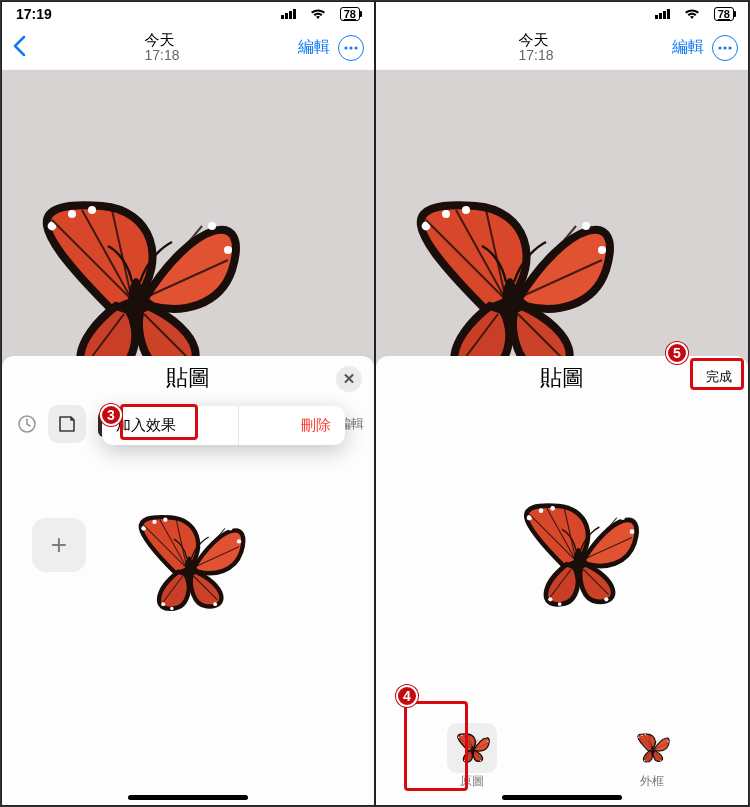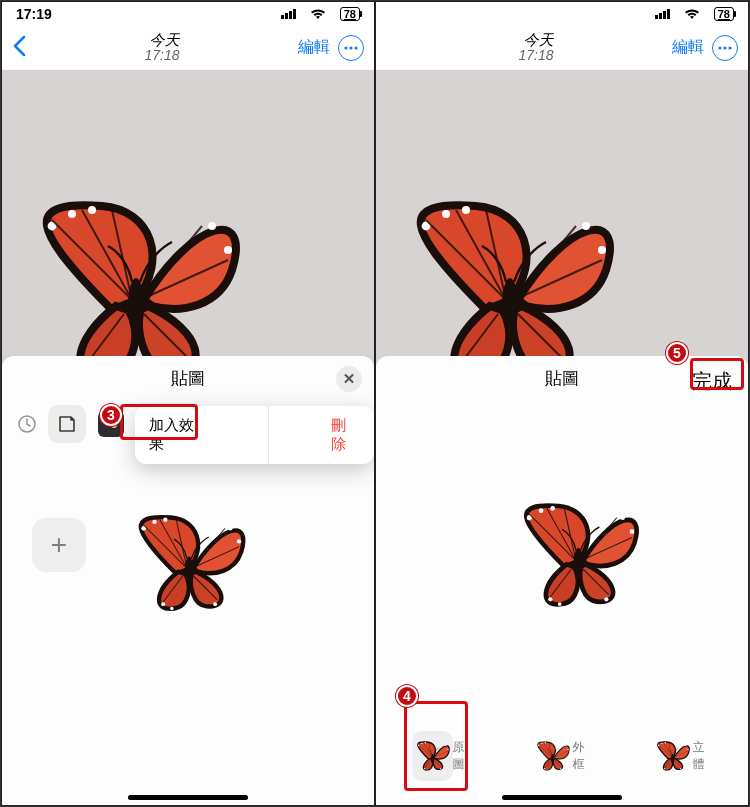--- a/index.html
+++ b/index.html
@@ -11,57 +11,57 @@
   .status-right { display: flex; align-items: center; gap: 14px; text-decoration: underline; }
   .signal-bars { display: inline-flex; align-items: flex-end; gap: 1px; }
   .signal-bars span { width: 3px; background: #000; display: inline-block; }
   .signal-bars span:nth-child(1){height:4px;} .signal-bars span:nth-child(2){height:6px;}
   .signal-bars span:nth-child(3){height:8px;} .signal-bars span:nth-child(4){height:10px;}
   .wifi-icon svg { display:block; }
   .battery { display:inline-flex; align-items:center; border:1px solid #000; border-radius:3px; padding:0 3px; font-size:11px; font-weight:700; height:14px; line-height:12px; position:relative; }
   .battery::after { content:""; position:absolute; right:-3px; top:3px; width:2px; height:6px; background:#000; border-radius:0 1px 1px 0; }
   
   .nav-bar { height: 44px; display:flex; align-items:center; justify-content:space-between; padding:0 10px; background:#fff; border-bottom:1px solid rgba(0,0,0,0.03); }
-  .nav-title { text-align:right; line-height:1.1;font-style:italic; }
+  .nav-title { text-align:left; line-height:1.1; }
   .nav-title .t1 { font-size:15px; font-weight:500; display:block; }
   .nav-title .t2 { font-size:14px; color:#666; display:block; }
   .nav-right { display:flex; align-items:center; gap:8px; }
   .edit-link { color:#117af5; font-size:16px; }
   .more-btn { width:26px; height:26px; border:1.8px solid #117af5; border-radius:50%; display:flex; align-items:center; justify-content:center; color:#117af5; font-weight:700; }
   .more-btn svg circle { fill:#117af5; }
   
   .photo-area { flex:0 0 296px; background:#d7d3d2; position:relative; overflow:hidden; }
   .butterfly { position:absolute; }
   .bf-large { left:-10px; top:120px; width:280px; height:200px; }
   
   .sheet { flex:1; background:#fdfdfd; border-top-left-radius:12px; border-top-right-radius:12px; margin-top:-10px; position:relative; display:flex; flex-direction:column; }
   .sheet-header { height:44px; display:flex; align-items:center; justify-content:center; position:relative; }
-  .sheet-title { font-size:17px; font-weight:500;font-family:Liberation Mono, monospace; }
+  .sheet-title { font-size:22px; font-weight:500;font-family:Liberation Mono, monospace; }
   .close-btn { position:absolute; right:12px; top:10px; width:26px; height:26px; border-radius:50%; background:#eceaea; display:flex; align-items:center; justify-content:center; color:#555; font-size:15px; font-weight:600; }
-  .done-btn { position:absolute; right:10px; top:8px; font-size:20px; padding:4px 6px; }
+  .done-btn { position:absolute; right:10px; top:8px; font-size:13px; padding:4px 6px; }
   
   .sticker-toolbar { height:48px; display:flex; align-items:center; gap:6px; padding:0 10px; }
   .tab-pill { width:30px; height:38px; display:flex; align-items:center; justify-content:center; color:#888; }
   .tab-selected { background:#eeeceb; border-radius:10px; padding:0 8px; height:38px; display:flex; align-items:center; }
   .mini-thumbs { display:flex; gap:6px; margin-left:4px; }
   .mini-thumb { width:30px; height:30px; border-radius:6px; display:flex; align-items:center; justify-content:center; }
   .toolbar-edit { font-size:13px; color:#777; margin-left:auto; }
   
-  .popover { position:absolute; left:133px; top:50px; background:#fff; border-radius:11px; box-shadow:0 6px 22px rgba(0,0,0,0.22); display:flex; z-index:5;gap:48px; }
+  .popover { position:absolute; left:100px; top:50px; background:#fff; border-radius:11px; box-shadow:0 6px 22px rgba(0,0,0,0.22); display:flex; z-index:5;gap:48px; }
   .popover div { padding:10px 14px; font-size:15px; }
   .popover .divider { width:1px; background:#e3e3e3; padding:0; }
   .popover .del { color:#ff3b30; }
   
   .sticker-canvas { flex:1; position:relative; }
   .add-tile { position:absolute; left:30px; top:70px; width:54px; height:54px; border-radius:14px; background:#efeeee; display:flex; align-items:center; justify-content:center; font-size:28px; color:#7d7d7d; font-weight:300; }
   .bf-sticker { position:absolute; left:120px; top:50px; width:130px; height:130px; }
   .bf-sticker2 { position:absolute; left:130px; top:85px; width:140px; height:140px; }
   
   .effect-bar { height:96px; display:flex; align-items:center; justify-content:space-around; padding:4px 6px 6px; }
-  .effect-item { display:flex; flex-direction:row; align-items:center; gap:0; width:60px; }
+  .effect-item { display:flex; flex-direction:column; align-items:center; gap:0; width:60px;text-align:right; }
   .effect-thumb { width:50px; height:50px; border-radius:10px; display:flex; align-items:center; justify-content:center; }
   .effect-thumb.selected { background:#efeeee; }
   .effect-label { font-size:12px; color:#7a7a7a; }
   
   .home-ind { position:absolute; bottom:5px; left:50%; transform:translateX(-50%); width:120px; height:5px; background:#000; border-radius:3px; }
   
   .badge { position:absolute; width:22px; height:22px; border-radius:50%; background:#c40a0f; color:#fff; font-weight:700; font-size:14px; display:flex; align-items:center; justify-content:center; border:2px solid #fff; z-index:20; box-shadow:0 0 0 1px #c40a0f; }
   .redbox { position:absolute; border:3px solid #d60a10; border-radius:4px; z-index:19; }
 </style>
 </head>
@@ -290,28 +290,20 @@
                     <feMerge>
                       <feMergeNode></feMergeNode>
                       <feMergeNode in="SourceGraphic"></feMergeNode>
                     </feMerge>
                   </filter>
                 </defs>
               </svg>
             </div>
           <span class="effect-label">外框</span>
         </div>
-        <div class="effect-item">
-          <div class="effect-thumb">
-              <svg width="40" height="34" viewBox="0 0 120 100">
-                <use href="#butterfly-shape"></use>
-              </svg>
-            </div>
-          <span class="effect-label">立體</span>
-        </div>
       </div>
       <div class="home-ind"></div>
 
       <div class="badge" style="right:60px; top:-14px;">5</div>
       <div class="redbox" style="right:4px; top:2px; width:54px; height:32px;"></div>
       <div class="badge" style="left:20px; bottom:98px;">4</div>
       <div class="redbox" style="left:28px; bottom:14px; width:64px; height:90px;"></div>
     </div>
   </div>
 

